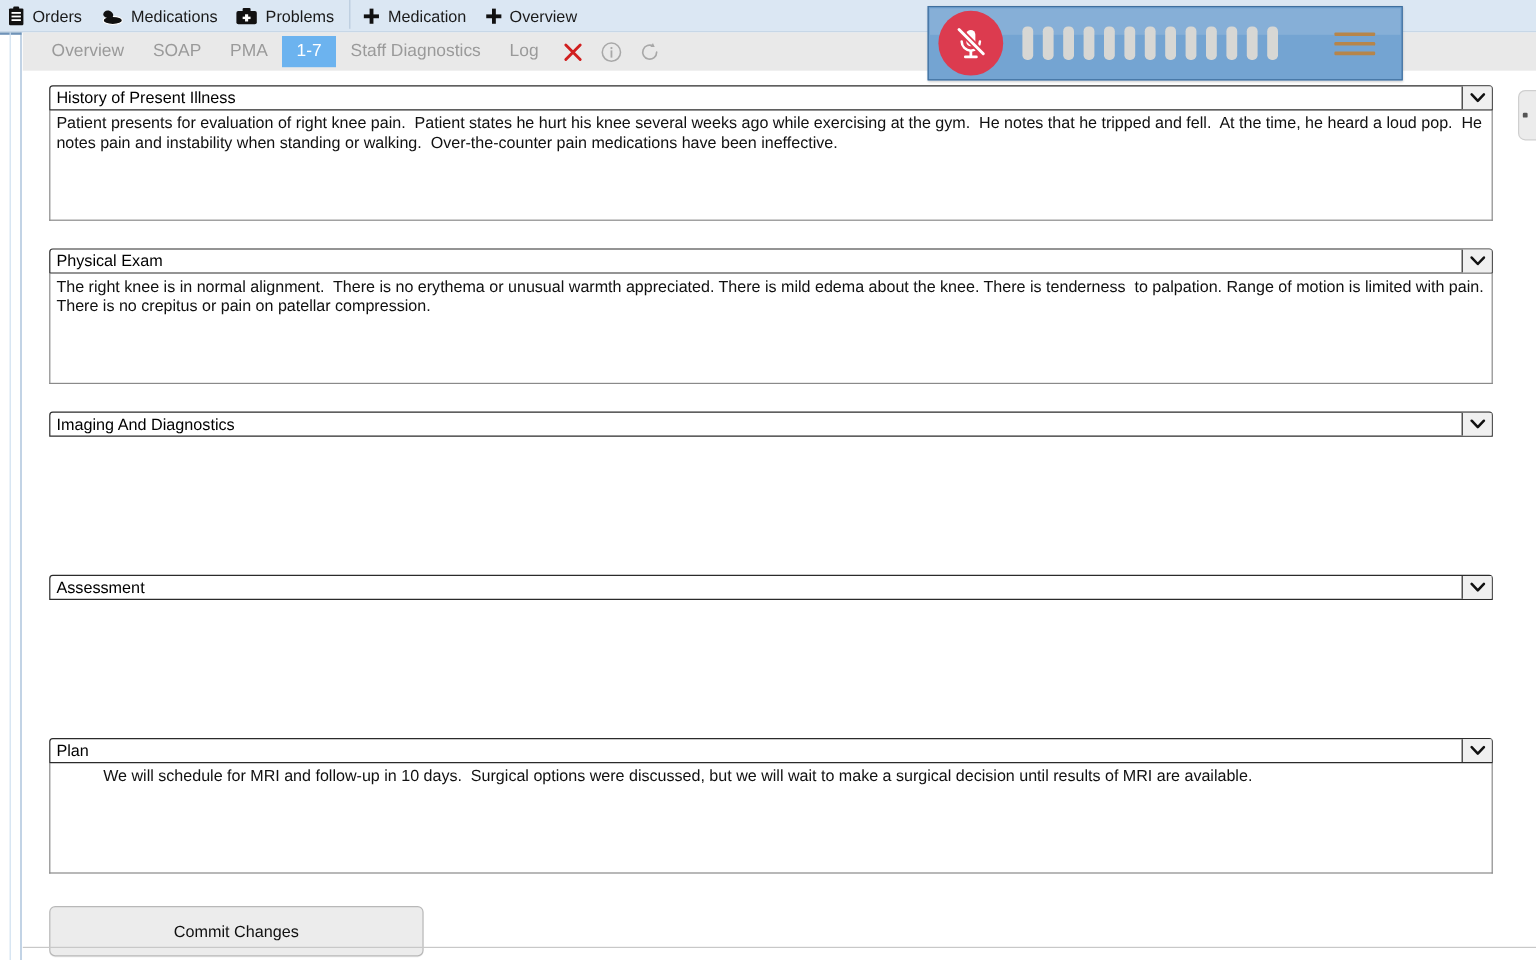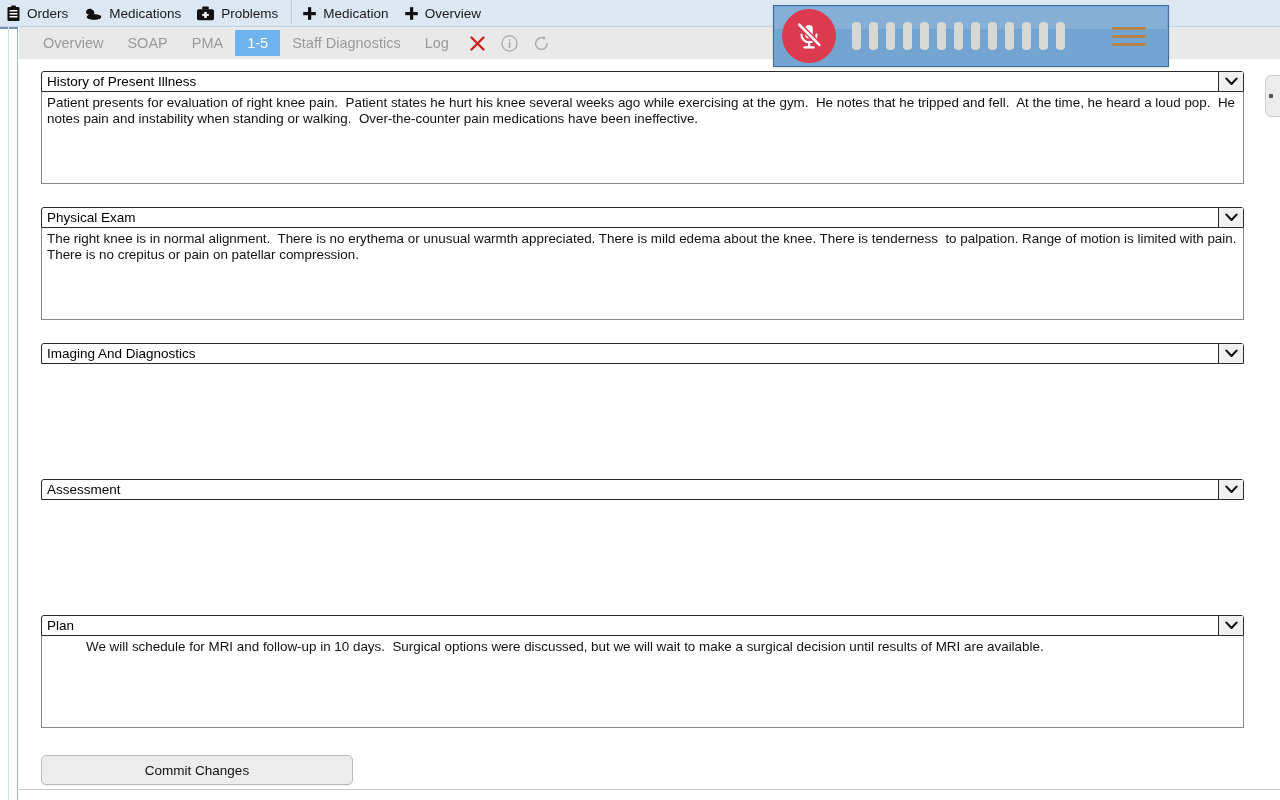--- a/index.html
+++ b/index.html
@@ -230,21 +230,21 @@
     color: #111111;
     overflow: hidden;
     white-space: pre-wrap;
   }
 
   .commit-btn {
     position: absolute;
     left: 22px;
     top: 696px;
     width: 312px;
-    height: 30px;
+    height: 42px;
     background: #ececec;
     border: 1px solid #b8b8b8;
     border-radius: 5px;
     font-family: "Liberation Sans", sans-serif;
     font-size: 13.5px;
     color: #111111;
     cursor: default;
     box-shadow: 0 1px 0 rgba(0,0,0,.05);
   }
 
@@ -346,21 +346,21 @@
 
   <div class="left-rail">
     <div class="left-rail-cap"></div>
     <div class="left-rail-inner"></div>
   </div>
 
   <div class="tabbar">
     <div class="tab">Overview</div>
     <div class="tab">SOAP</div>
     <div class="tab">PMA</div>
-    <div class="tab active">1-5</div>
+    <div class="tab active">1-7</div>
     <div class="tab">Staff Diagnostics</div>
     <div class="tab">Log</div>
 
     <div class="tabicon">
       <svg width="19" height="19" viewBox="0 0 19 19">
         <path d="M3.5 3.5 L15.5 15.5 M15.5 3.5 L3.5 15.5" stroke="#d11f1f" stroke-width="2.4" stroke-linecap="round"></path>
       </svg>
     </div>
     <div class="tabicon">
       <svg width="19" height="19" viewBox="0 0 19 19">

